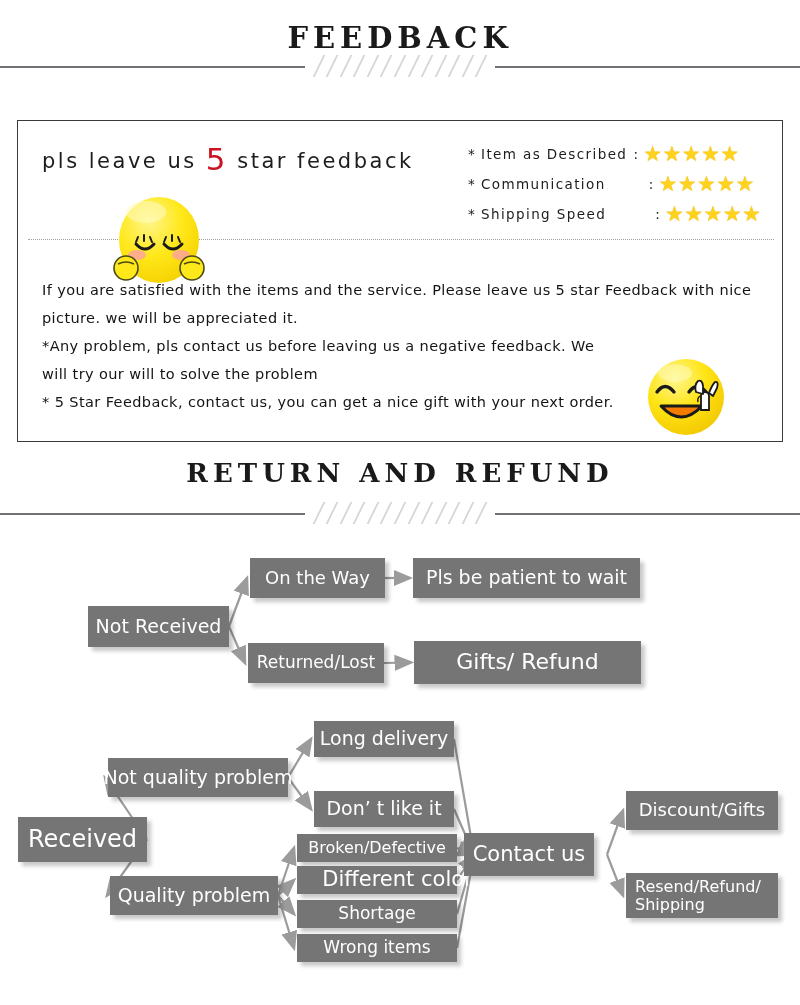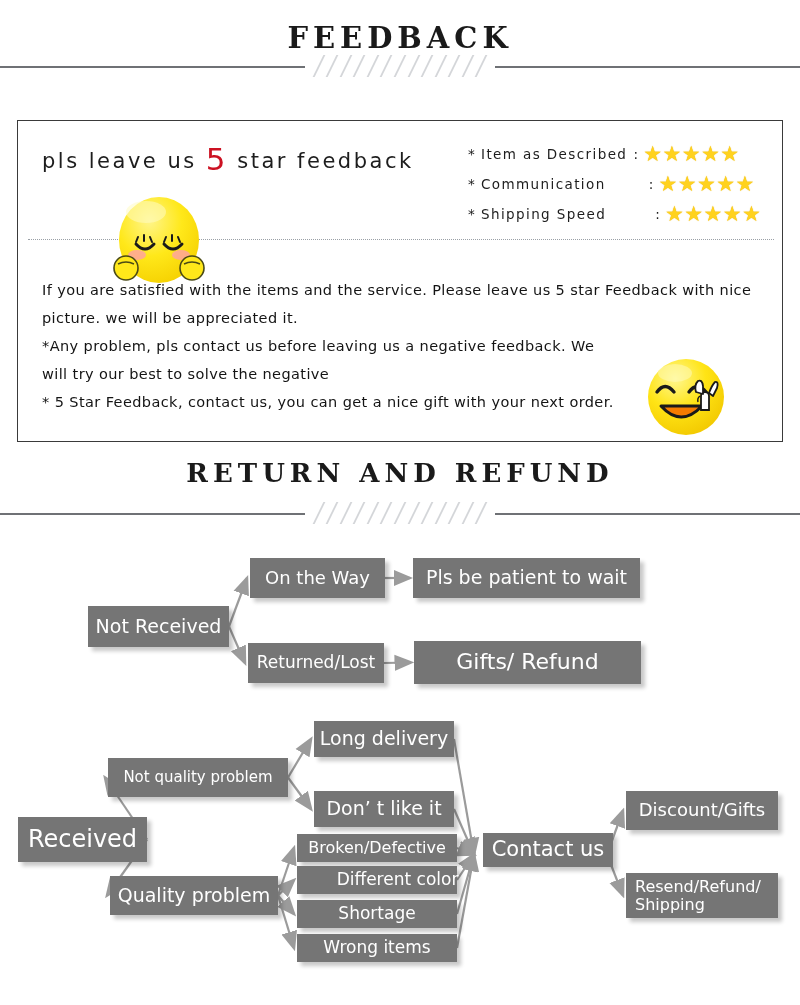--- a/index.html
+++ b/index.html
@@ -237,21 +237,21 @@
     </div>
 
   </div>
 
   <div id="feedback-dotted-rule"></div>
 
   <div id="feedback-copy">
     <p>If you are satisfied with the items and the service. Please leave us 5 star Feedback with nice</p>
     <p>picture. we will be appreciated it.</p>
     <p>*Any problem, pls contact us before leaving us a negative feedback. We</p>
-    <p>will try our best to solve  the negative</p>
+    <p>will try our will to solve  the problem</p>
     <p>* 5 Star Feedback, contact us, you can get a nice gift with your next order.</p>
   </div>
 </div>
 
 <svg class="emoji" id="emoji-shy" viewBox="0 0 92 96">
   <defs>
     <radialGradient id="gshy" cx="38%" cy="28%" r="78%">
       <stop offset="0%" stop-color="#FFF58A"></stop>
       <stop offset="52%" stop-color="#FFE81A"></stop>
       <stop offset="100%" stop-color="#F5D000"></stop>
@@ -344,25 +344,25 @@
         <line x1="607" y1="314.5" x2="623" y2="270.5" marker-end="url(#ah)"></line>
         <line x1="607" y1="314.5" x2="623" y2="355.5" marker-end="url(#ah)"></line>
       </g>
   </svg>
 <div class="node" style="left: 88px; top: 66px; width: 141px; height: 41px; font-size: 19px;">Not Received</div>
     <div class="node" style="left: 250px; top: 18px; width: 135px; height: 40px; font-size: 18px;">On the Way</div>
     <div class="node" style="left: 413px; top: 18px; width: 227px; height: 40px; font-size: 19px;">Pls be patient to wait</div>
     <div class="node" style="left: 248px; top: 103px; width: 136px; height: 40px; font-size: 17px;">Returned/Lost</div>
     <div class="node" style="left: 414px; top: 101px; width: 227px; height: 43px; font-size: 22px;">Gifts/ Refund</div>
     <div class="node" style="left: 18px; top: 277px; width: 129px; height: 45px; font-size: 24px;">Received</div>
-    <div class="node" style="left: 108px; top: 218px; width: 180px; height: 39px; font-size: 15px;">Not quality problem</div>
+    <div class="node" style="left: 108px; top: 218px; width: 180px; height: 39px; font-size: 19px;">Not quality problem</div>
     <div class="node" style="left: 110px; top: 336px; width: 168px; height: 39px; font-size: 19px;">Quality problem</div>
     <div class="node" style="left: 314px; top: 181px; width: 140px; height: 36px; font-size: 19px;">Long delivery</div>
     <div class="node" style="left: 314px; top: 251px; width: 140px; height: 36px; font-size: 19px;">Don’ t like it</div>
     <div class="node" style="left: 297px; top: 294px; width: 160px; height: 28px; font-size: 16px;">Broken/Defective</div>
-    <div class="node" style="left: 297px; top: 326px; width: 160px; height: 28px; font-size: 17px; padding-left: 47px;">Different color</div>
+    <div class="node" style="left: 297px; top: 326px; width: 160px; height: 28px; font-size: 21px; padding-left: 47px;">Different color</div>
     <div class="node" style="left: 297px; top: 360px; width: 160px; height: 28px; font-size: 17px;">Shortage</div>
     <div class="node" style="left: 297px; top: 394px; width: 160px; height: 28px; font-size: 17px;">Wrong items</div>
-    <div class="node" style="left: 483px; top: 293px; width: 130px; height: 34px; font-size: 21px;">Contact us</div>
+    <div class="node" style="left: 464px; top: 293px; width: 130px; height: 43px; font-size: 21px;">Contact us</div>
     <div class="node" style="left: 626px; top: 251px; width: 152px; height: 39px; font-size: 18px;">Discount/Gifts</div>
     <div class="node left-align" style="left: 626px; top: 333px; width: 152px; height: 45px; font-size: 16px;">Resend/Refund/
 Shipping</div>
   </div>
 
 </body></html>

